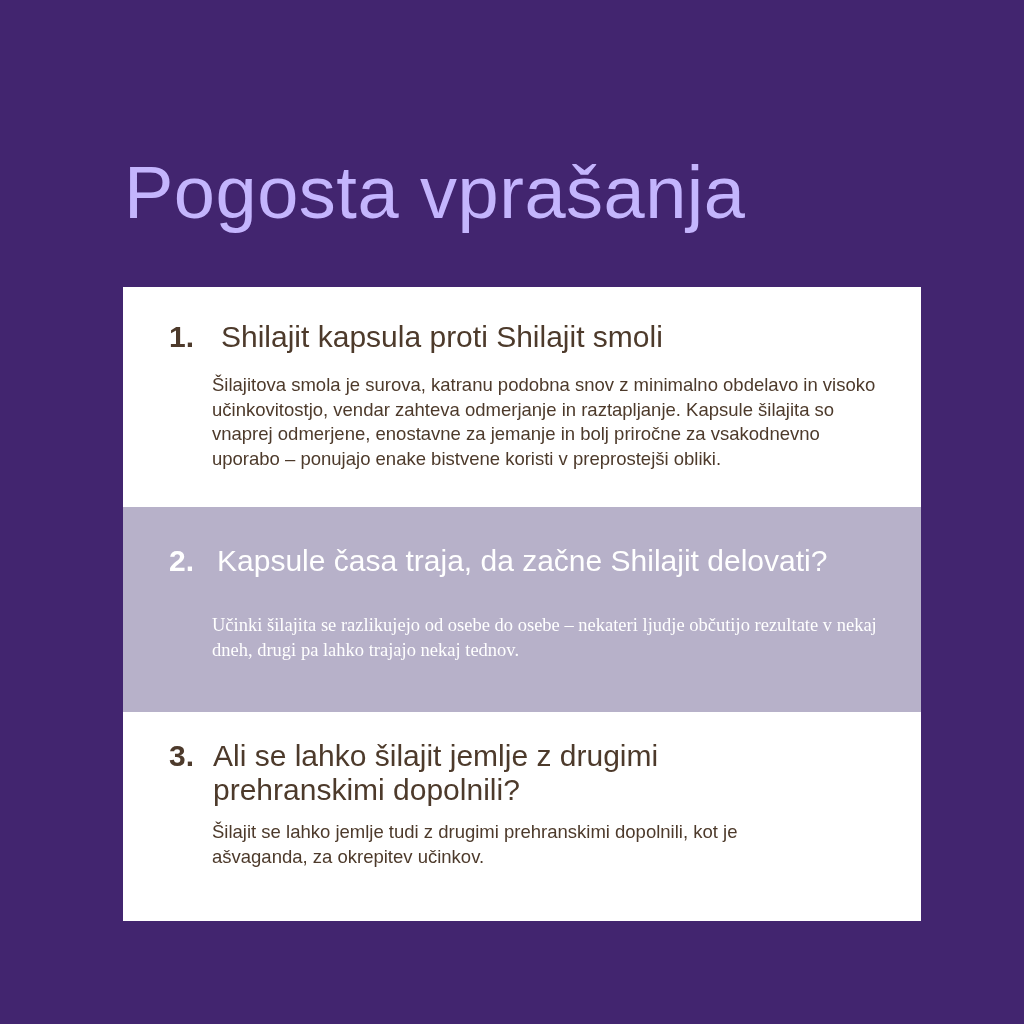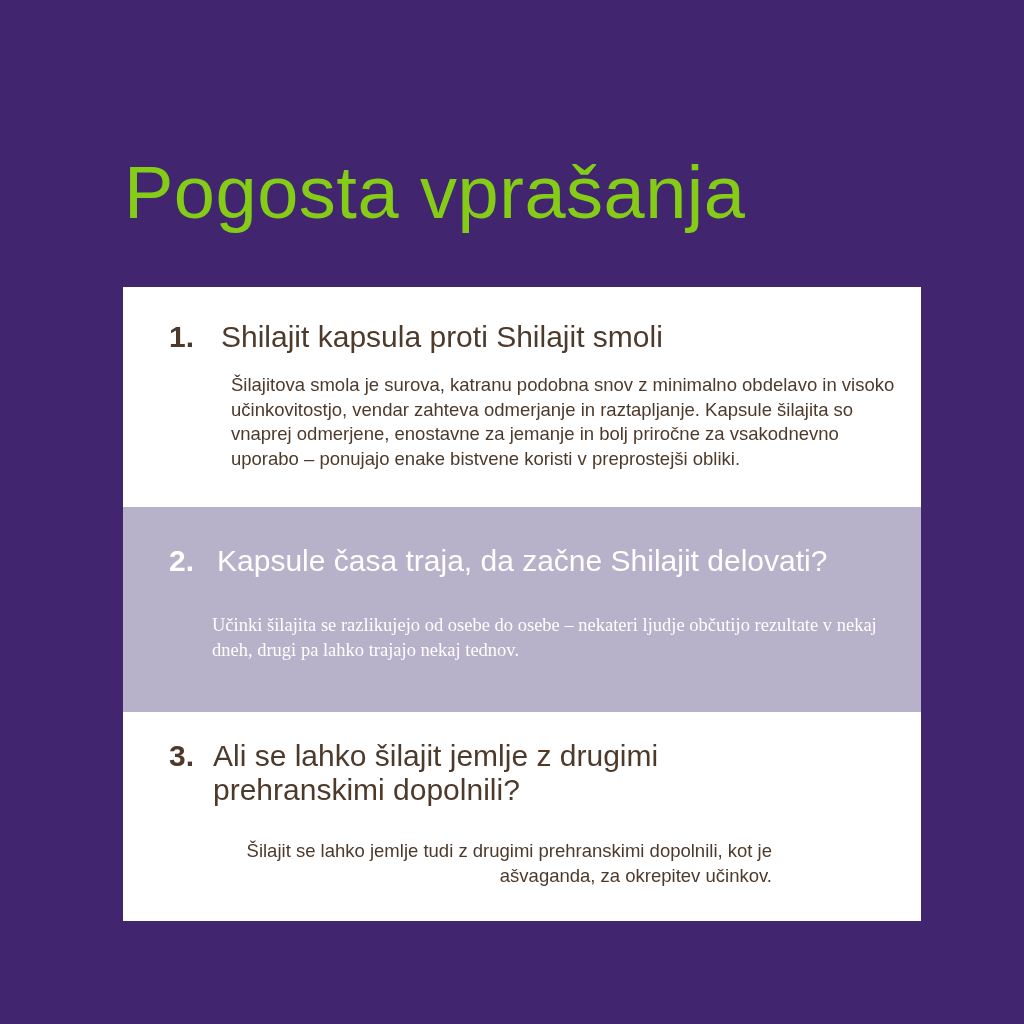--- a/index.html
+++ b/index.html
@@ -14,21 +14,21 @@
       overflow: hidden;
       font-family: "Liberation Sans", "DejaVu Sans", sans-serif;
     }
     .page-title {
       position: absolute;
       left: 124px;
       top: 148px;
       margin: 0;
       font-size: 74px;
       font-weight: 400;
-      color: #84cc16;
+      color: #c4b5fd;
       letter-spacing: 0.5px;
       line-height: 90px;
       white-space: nowrap;
     }
     .faq-card {
       position: absolute;
       left: 123px;
       top: 287px;
       width: 798px;
       height: 634px;
@@ -70,29 +70,29 @@
       font-size: 18.5px;
       line-height: 24.5px;
       margin: 0;
     }
 
     .dark .q-num, .dark .q-text, .dark .answer { color: #4d3a2b; }
     .light .q-num, .light .q-text, .light .answer { color: #ffffff; }
 
     .item-1 .q-row { top: 33px; }
     .item-1 .q-num { width: 52px; }
-    .item-1 .answer { top: 86px; margin-left: 19px; }
+    .item-1 .answer { top: 86px; }
 
     .item-2 .q-row { top: 37px; }
     .item-2 .answer { top: 106px; font-family: Liberation Serif, serif; }
 
     .item-3 .q-row { top: 27px; }
     .item-3 .q-num { width: 44px; }
     .item-3 .q-text { width: 620px; }
-    .item-3 .answer { top: 127px; width: 560px; text-align: right; }
+    .item-3 .answer { top: 108px; width: 560px; }
   </style>
 </head>
 <body>
 
 <h1 class="page-title">Pogosta vprašanja</h1>
 
 <div class="faq-card">
 
   <div class="faq-item item-1 dark">
     <div class="q-row">

